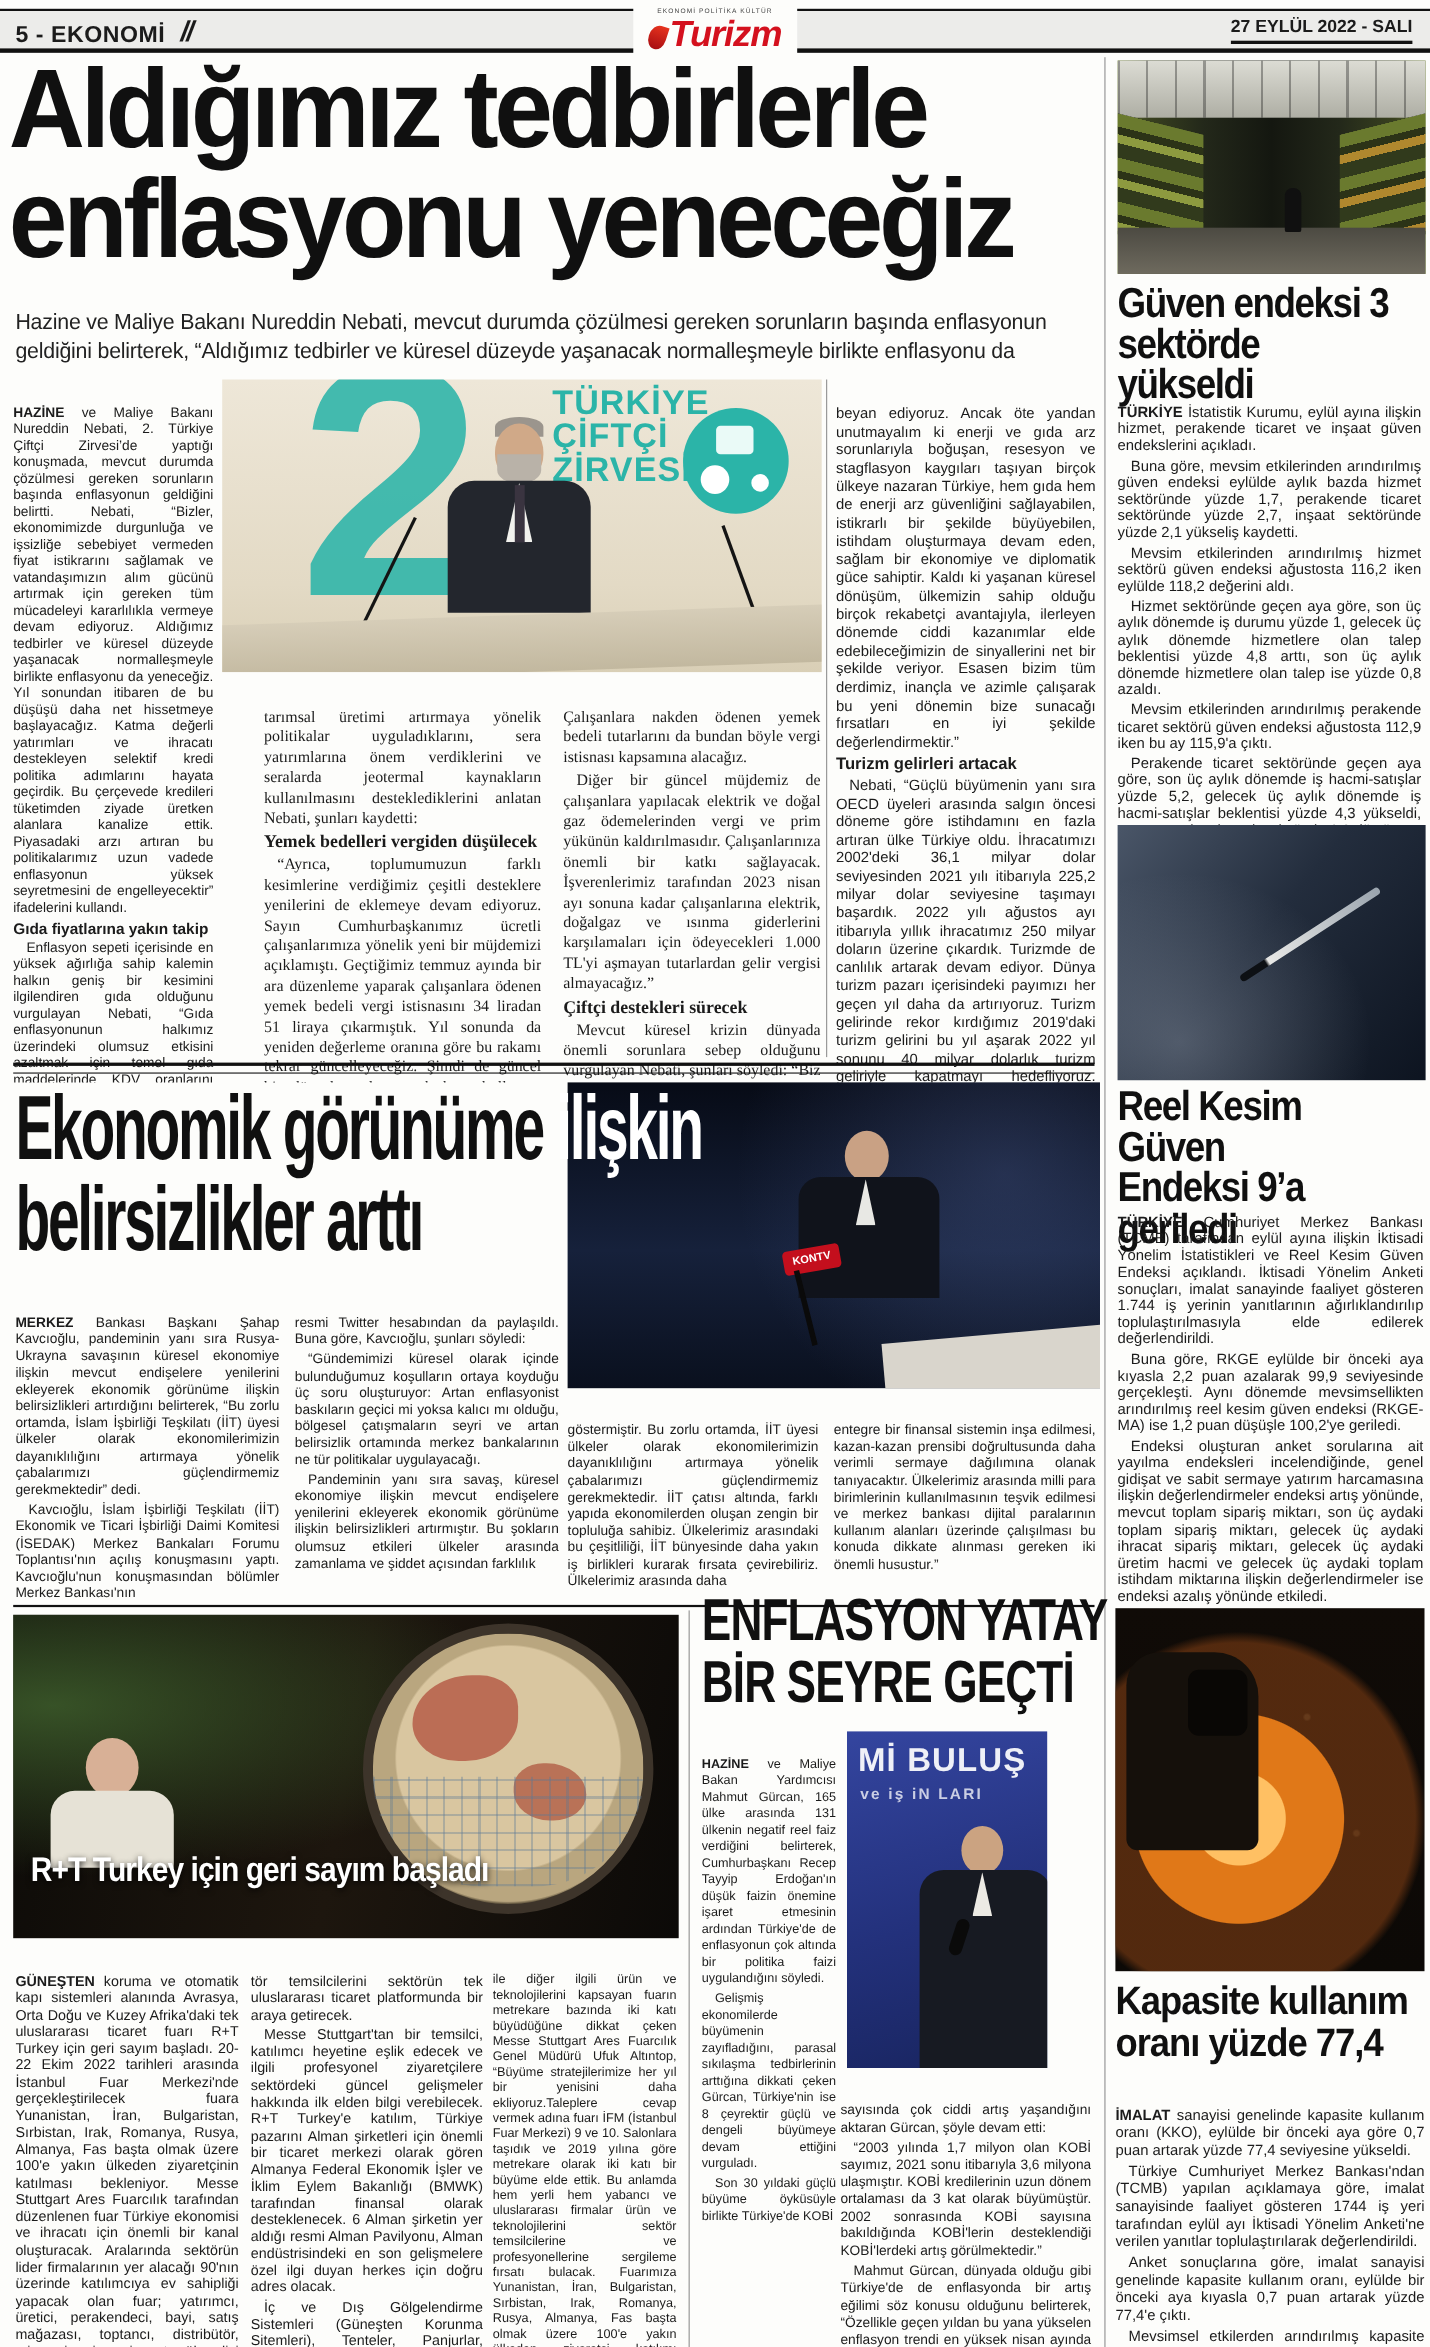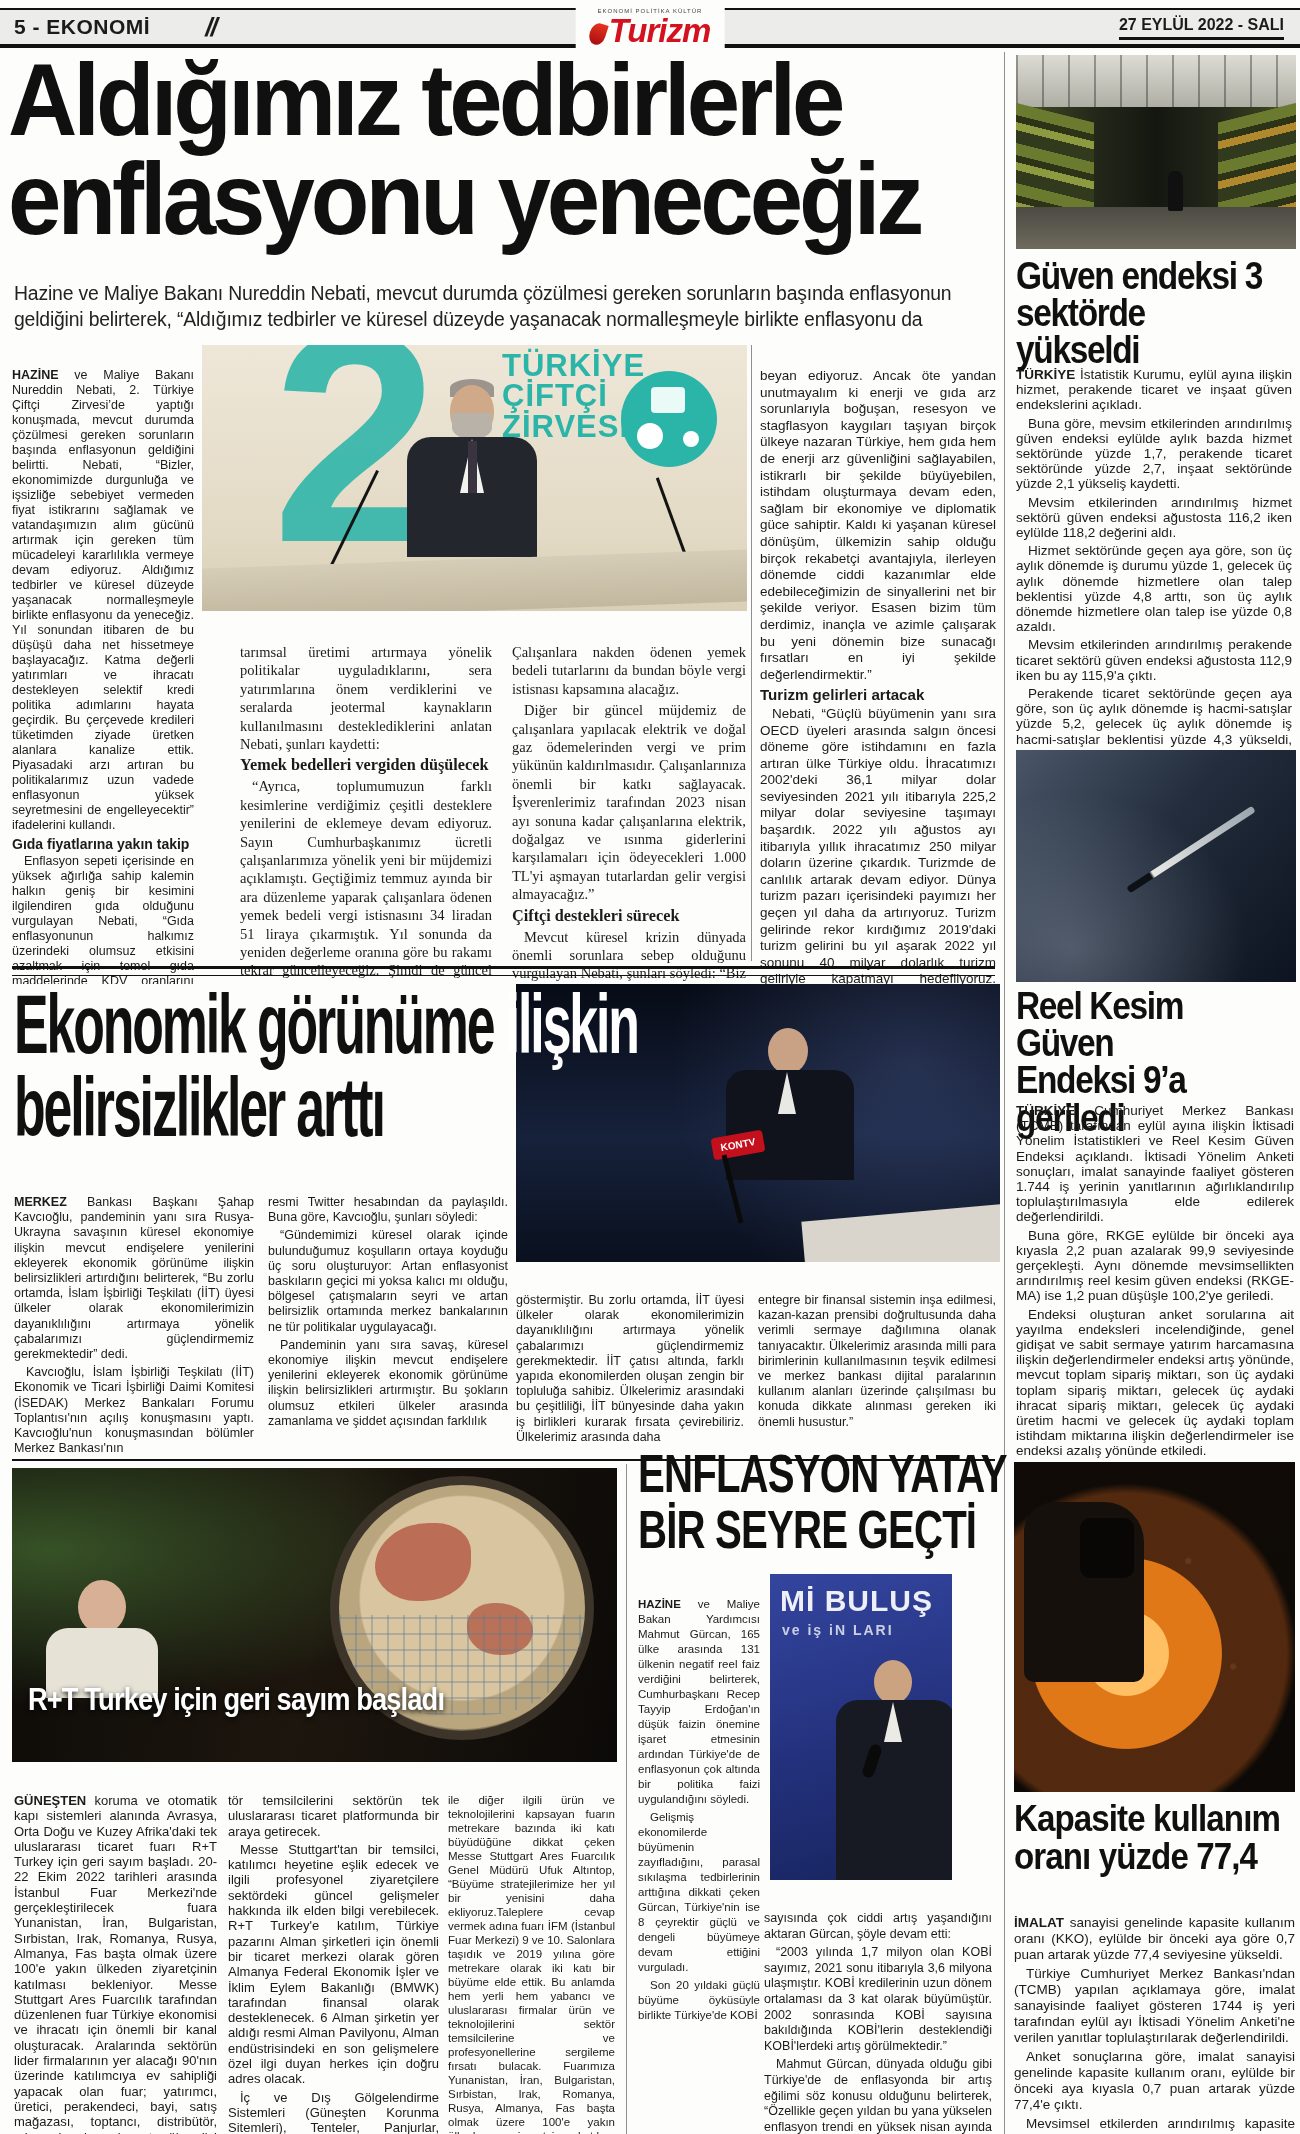--- a/index.html
+++ b/index.html
@@ -1,20 +1,20 @@
 <!DOCTYPE html>
 <html lang="tr"><head>
 <meta charset="utf-8">
 <style>
   html,body{margin:0;padding:0;background:#cfcfcf;}
   #page{position:relative;width:1300px;height:2134px;background:#fdfdfb;margin:0 auto;
         font-family:"Liberation Sans",sans-serif;color:#1b1b1b;overflow:hidden;}
   
   .hdr{position:absolute;left:0;top:8px;width:1300px;height:34px;background:#ececea;
-       border-top:2px solid #111;border-bottom:4px solid #111;display:flex;align-items:center;gap:41px;}
+       border-top:2px solid #111;border-bottom:4px solid #111;display:flex;align-items:flex-end;}
   .hdr-section{font-size:21px;font-weight:bold;letter-spacing:.5px;margin-left:14px;}
   .hdr-slashes{font-size:26px;font-weight:800;font-style:italic;margin-left:14px;letter-spacing:-2px;}
   .hdr-logo-wrap{position:absolute;left:50%;transform:translateX(-50%);top:-4px;text-align:center;background:#fdfdfb;padding:0 14px;height:44px;}
   .hdr-tagline{font-size:6px;color:#444;letter-spacing:1px;margin-top:2px;}
   .hdr-logo{font-size:33px;font-weight:800;font-style:italic;color:#d4111e;letter-spacing:-1px;line-height:1;}
   .flame{display:inline-block;width:16px;height:22px;background:linear-gradient(180deg,#e6331e,#a80d12);
          border-radius:60% 0 55% 55%;transform:rotate(18deg);vertical-align:-3px;margin-right:3px;}
   .hdr-date{position:absolute;right:16px;top:6px;font-size:16px;font-weight:bold;border-bottom:3px solid #111;padding-bottom:3px;}
   
   .mainline{position:absolute;left:8px;top:50px;font-weight:800;font-size:96px;line-height:.98;
@@ -287,21 +287,21 @@
 
   <div class="vrule" style="left:626px;top:1464px;height:670px;"></div>
 
   <div class="bighead h-enf" style="position:absolute;left:638px;top:1446px;">
     <div>ENFLASYON YATAY</div>
     <div>BİR SEYRE GEÇTİ</div>
   </div>
   <div class="col fs-enf1" style="left:638px;top:1574px;width:122px;height:560px;">
       <p><b class="lead">HAZİNE </b>ve Maliye Bakan Yardımcısı Mahmut Gürcan, 165 ülke arasında 131 ülkenin negatif reel faiz verdiğini belirterek, Cumhurbaşkanı Recep Tayyip Erdoğan'ın düşük faizin önemine işaret etmesinin ardından Türkiye'de de enflasyonun çok altında bir politika faizi uygulandığını söyledi.</p>
       <p>Gelişmiş ekonomilerde büyümenin zayıfladığını, parasal sıkılaşma tedbirlerinin arttığına dikkati çeken Gürcan, Türkiye'nin ise 8 çeyrektir güçlü ve dengeli büyümeye devam ettiğini vurguladı.</p>
-      <p>Son 20 yıldaki güçlü büyüme öyküsüyle birlikte Türkiye'de KOBİ</p>
+      <p>Son 30 yıldaki güçlü büyüme öyküsüyle birlikte Türkiye'de KOBİ</p>
     </div>
   <div class="photo ph-gurcan">
     <div class="gc-ov1">Mİ BULUŞ</div>
     <div class="gc-ov2">ve iş iN  LARI</div>
     <div class="gc-head"></div>
     <div class="gc-suit"></div>
     <div class="gc-shirt"></div>
     <div class="gc-mic"></div>
   </div>
   <div class="col fs-enf2" style="left:764px;top:1888px;width:228px;height:246px;">

